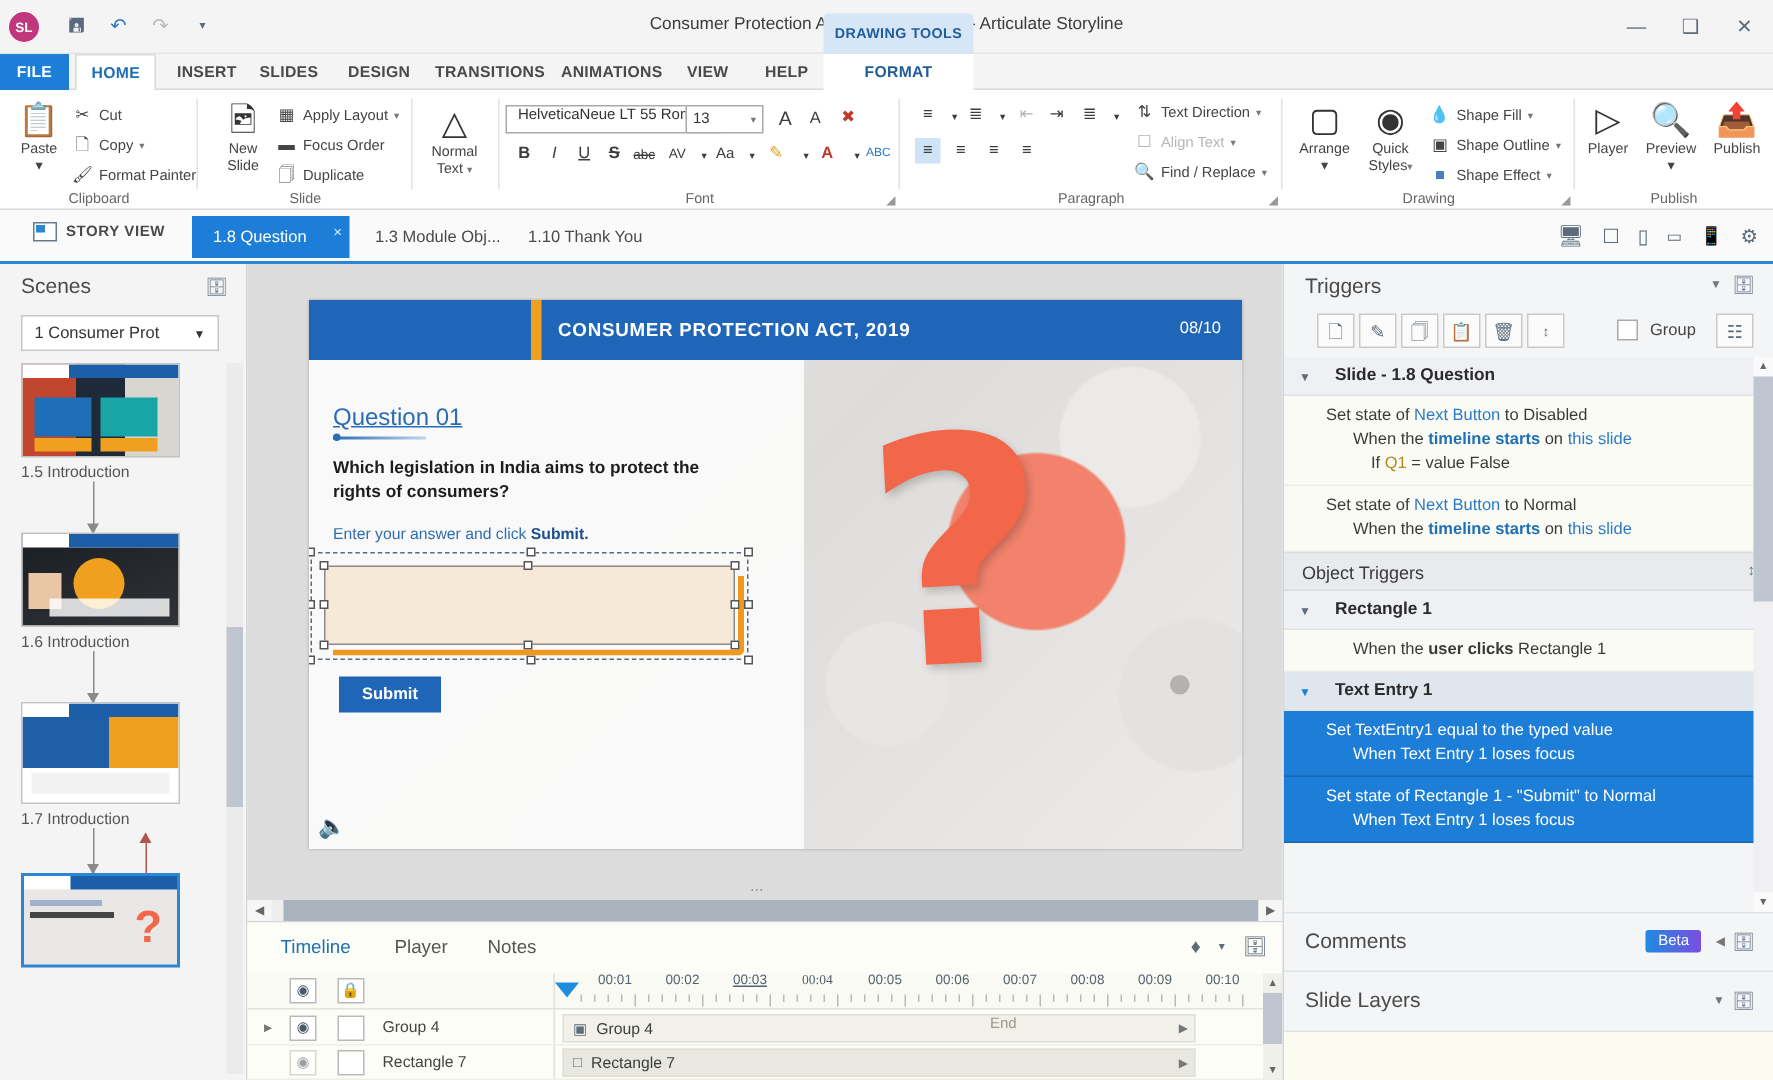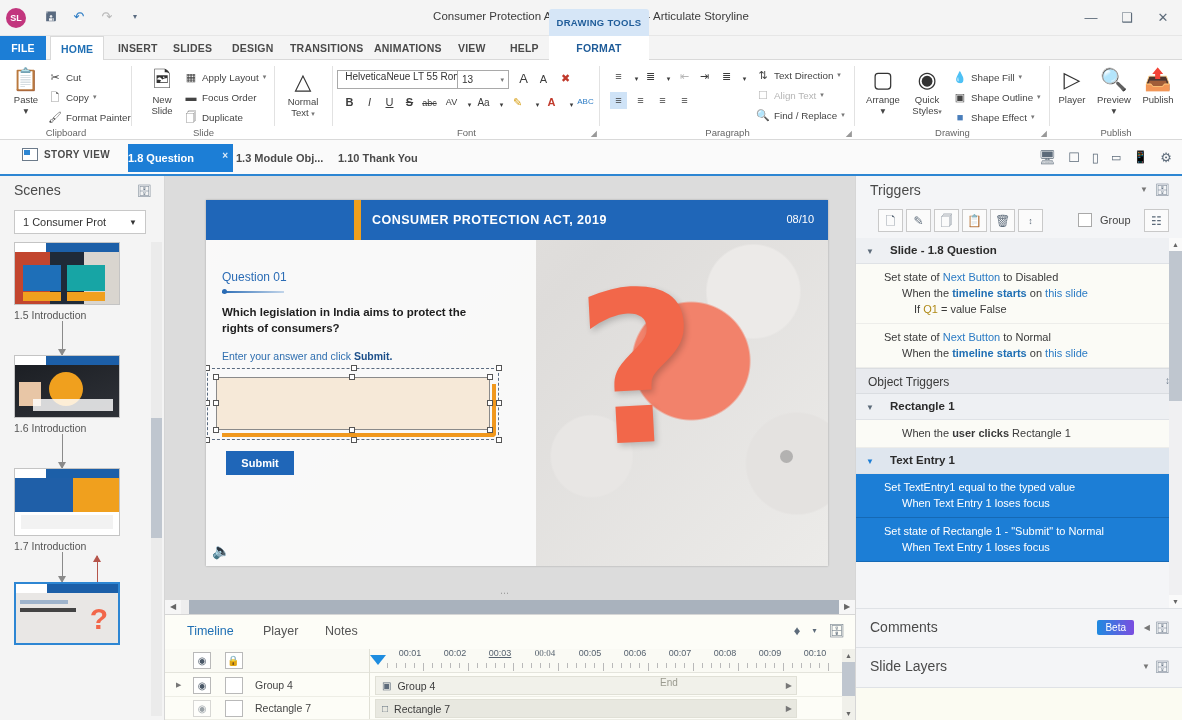--- a/index.html
+++ b/index.html
@@ -96,21 +96,21 @@
     position: absolute; top: 140px; left: 0; width: 1182px; height: 36px;
     background: #fafafa; border-bottom: 2px solid #2d86d3;
   }
   .storyview {
     position: absolute; left: 22px; top: 8px; display: flex; align-items: center; gap: 6px;
     font-size: 10px; font-weight: bold; color: #4a4a4a; letter-spacing: .4px; cursor: pointer;
   }
   .sv-ic { width: 16px; height: 13px; border: 1.6px solid #6b7a8a; background: #fff; display: inline-block; position: relative; }
   .sv-ic::after { content:''; position:absolute; left:1px; top:1px; width:6px; height:5px; background:#2d86d3; }
   .stab { position: absolute; top: 4px; height: 28px; line-height: 28px; font-size: 11px;
-          color: #4a4a4a; padding: 0 0; cursor: pointer; font-weight: bold; }
+          color: #4a4a4a; padding: 0 14px; cursor: pointer; }
   .stab.sel { background: #1c7ed6; color: #fff; }
   .stab .x { position: absolute; right: 5px; top: -2px; font-size: 10px; opacity: .85; }
   .viewicons { position: absolute; right: 10px; top: 9px; display: flex; gap: 12px; align-items: center; }
   .viewicons .vi { color: #5d6b7a; cursor: pointer; }
 
   
   .scenes {
     position: absolute; left: 0; top: 176px; width: 165px; height: 544px;
     background: #f4f4f4; border-right: 1px solid #d6d6d6; overflow: hidden;
   }
@@ -172,21 +172,21 @@
   }
   .logo-block .l1 { font-size: 16px; font-weight: bold; color: #1b1b1b; letter-spacing: .4px; }
   .logo-block .l2 { font-size: 9.5px; font-weight: bold; color: #333; letter-spacing: .6px; }
   .logo-accent { position: absolute; left: 148px; top: 0; width: 7px; height: 40px; background: #f0a01e; }
   .slide-title {
     position: absolute; left: 166px; top: 13px; font-size: 12.5px; font-weight: bold;
     color: #fff; letter-spacing: .5px;
   }
   .slide-page { position: absolute; right: 14px; top: 13px; font-size: 11px; color: #fff; }
   .slide-white { position: absolute; left: 0; top: 40px; width: 330px; height: 326px; background: #fbfbfb; opacity: .92; }
-  .q-num { position: absolute; left: 16px; top: 70px; font-size: 12px; color: #2b6cb5; }
+  .q-num { position: absolute; left: 16px; top: 70px; font-size: 16px; color: #2b6cb5; text-decoration: underline; }
   .q-rule { position: absolute; left: 16px; top: 91px; width: 62px; height: 1.5px;
             background: linear-gradient(90deg, #2b6cb5, #c2d5ea); }
   .q-rule::before { content:''; position:absolute; left:0; top:-2px; width:5px; height:5px;
                     border-radius:50%; background:#2b6cb5; }
   .q-text { position: absolute; left: 16px; top: 104px; width: 250px; font-size: 11.5px;
             font-weight: bold; color: #1d1d1d; line-height: 16px; }
   .q-hint { position: absolute; left: 16px; top: 150px; font-size: 10.5px; color: #2f6fb0; }
   .q-hint b { color: #1c4f8a; }
   .entry-box {
     position: absolute; left: 10px; top: 177px; width: 274px; height: 53px;

